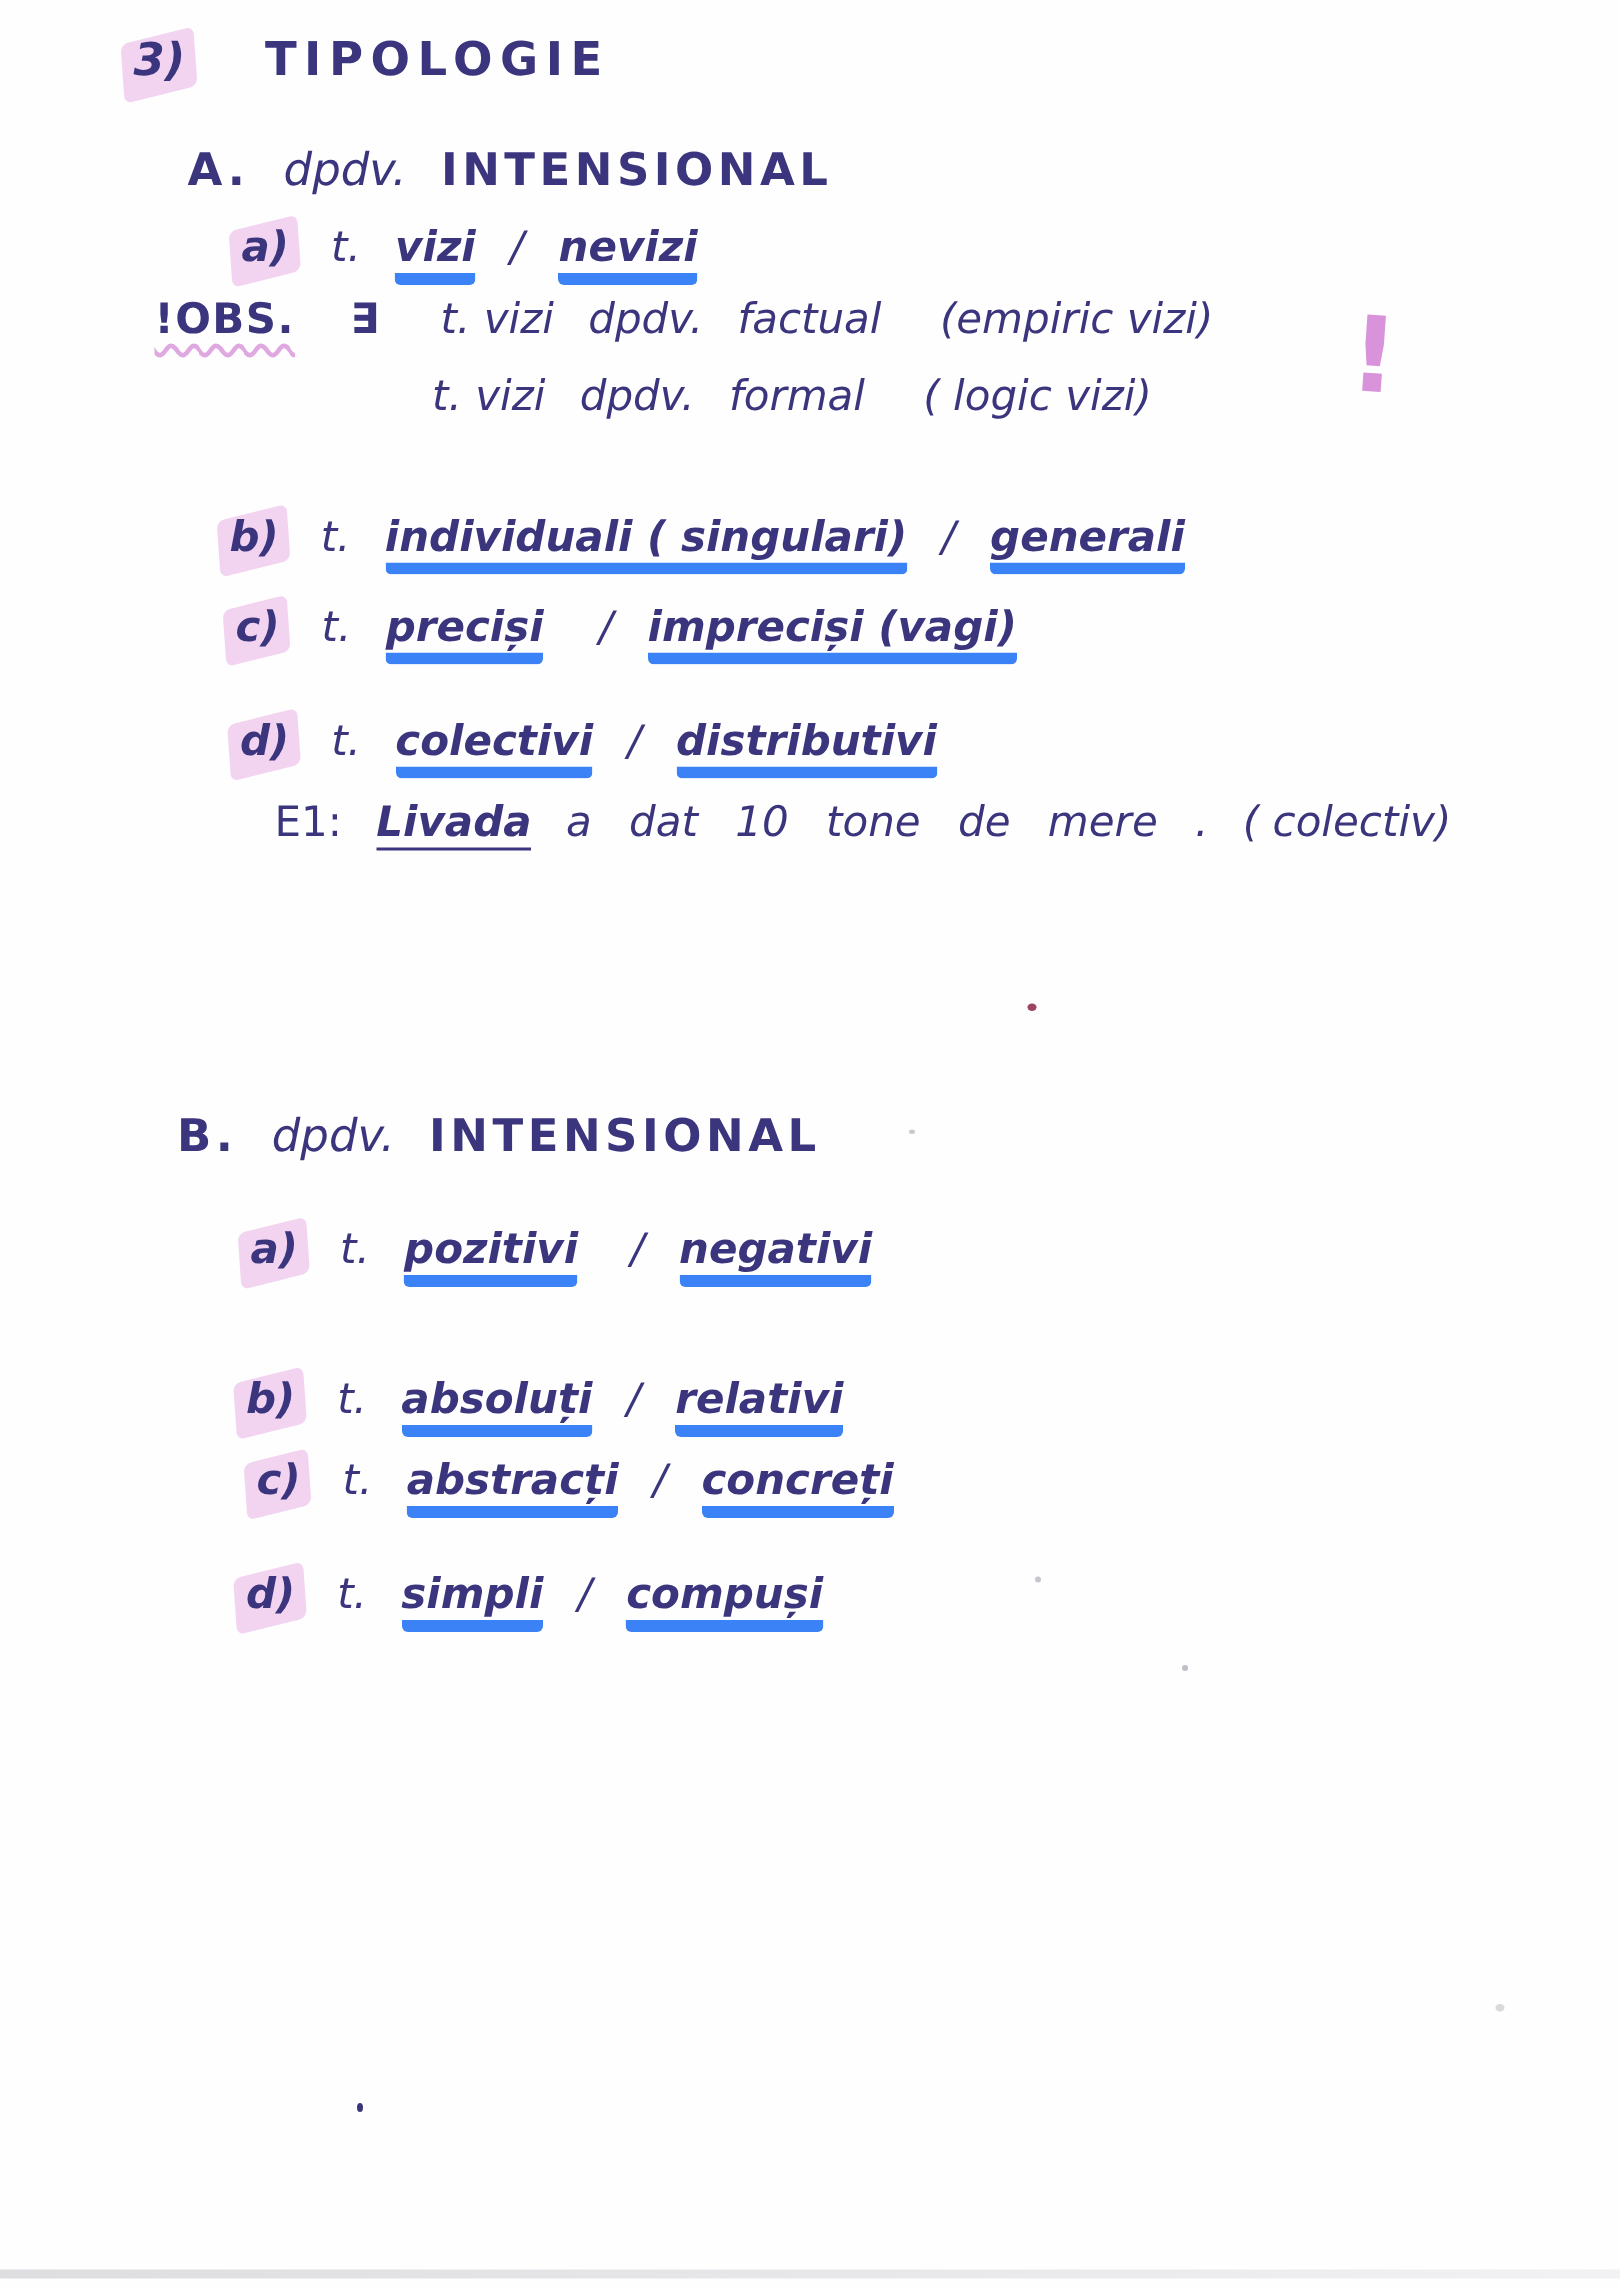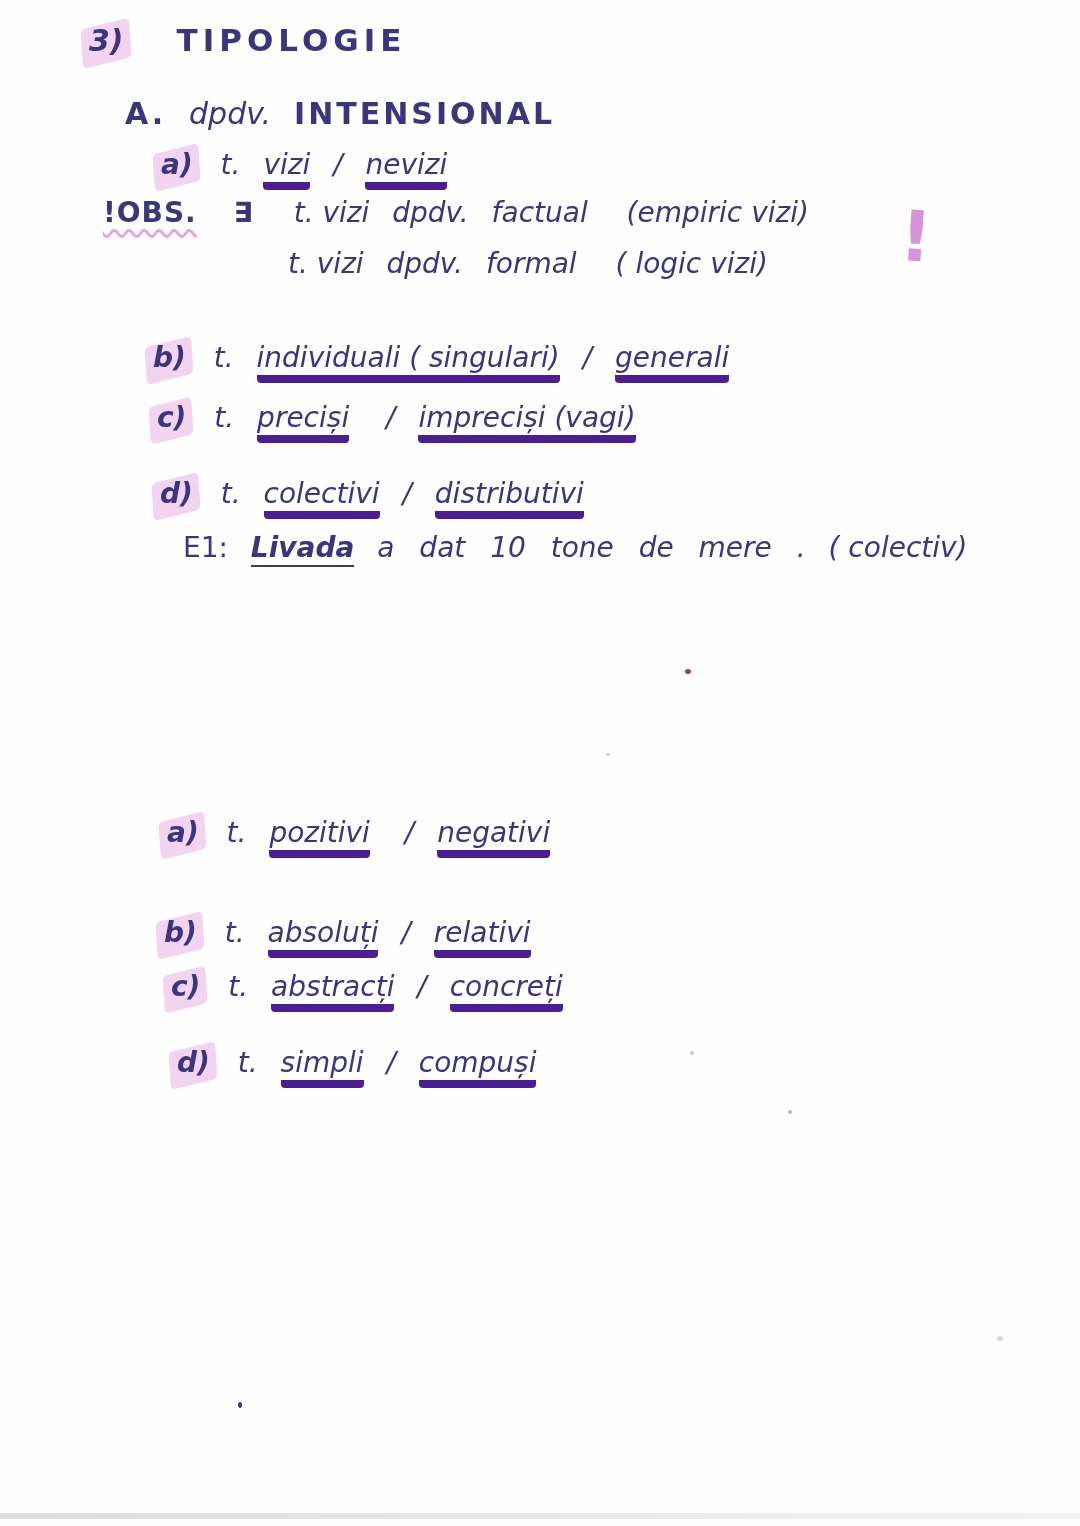--- a/index.html
+++ b/index.html
@@ -30,22 +30,22 @@
   }
   .mk::before{
     content:"";position:absolute;z-index:-1;
     left:-3px;right:-2px;top:1px;bottom:-4px;
     background:#f0cdef;opacity:.85;
     transform:rotate(-14deg) skewX(-10deg);
     border-radius:5px;
   }
   
   .u-pink{
-    border-bottom:8px solid #4c1d95;
-    padding-bottom:1px;border-radius:4px;
+    border-bottom:8px solid #3b82f6;
+    padding-bottom:1px;border-radius:4px;font-weight:bold;
   }
   
   .u-ink{border-bottom:2.5px solid #3b357e;padding-bottom:1px;}
   
   .wavy{
     text-decoration:underline wavy #dfa8e0;
     text-decoration-thickness:2.5px;
     text-underline-offset:7px;
     font-weight:bold;font-style:normal;letter-spacing:1px;
   }
@@ -126,20 +126,25 @@
     <span class="u-pink">distributivi</span>
   </div>
 
   <div class="line hw" style="left:183px;top:531px;">
     <span style="font-style:normal;">E1:</span>
     <span class="u-ink" style="font-weight:bold;">Livada</span>
     <span class="spread">a dat 10 tone de mere .</span>
     <span>( colectiv)</span>
   </div>
 
+  <div class="line" style="left:118px;top:740px;">
+    <span class="caps">B.</span>
+    <span class="hw" style="font-size:30px;">dpdv.</span>
+    <span class="caps">INTENSIONAL</span>
+  </div>
 
   <div class="line hw" style="left:162px;top:816px;">
     <span class="mk">a)</span>
     <span>t.</span>
     <span class="u-pink">pozitivi</span>
     <span style="margin-left:12px;">/</span>
     <span class="u-pink">negativi</span>
   </div>
 
   <div class="line hw" style="left:159px;top:916px;">
@@ -151,21 +156,21 @@
   </div>
 
   <div class="line hw" style="left:166px;top:970px;">
     <span class="mk">c)</span>
     <span>t.</span>
     <span class="u-pink">abstracți</span>
     <span>/</span>
     <span class="u-pink">concreți</span>
   </div>
 
-  <div class="line hw" style="left:172px;top:1046px;">
+  <div class="line hw" style="left:159px;top:1046px;">
     <span class="mk">d)</span>
     <span>t.</span>
     <span class="u-pink">simpli</span>
     <span>/</span>
     <span class="u-pink">compuși</span>
   </div>
 
   <span class="speck" style="left:685px;top:669px;width:6px;height:5px;background:#9c4460;"></span>
   <span class="speck" style="left:606px;top:753px;width:4px;height:3px;background:#c9c9ce;"></span>
   <span class="speck" style="left:690px;top:1051px;width:4px;height:4px;background:#c6c6cc;"></span>

